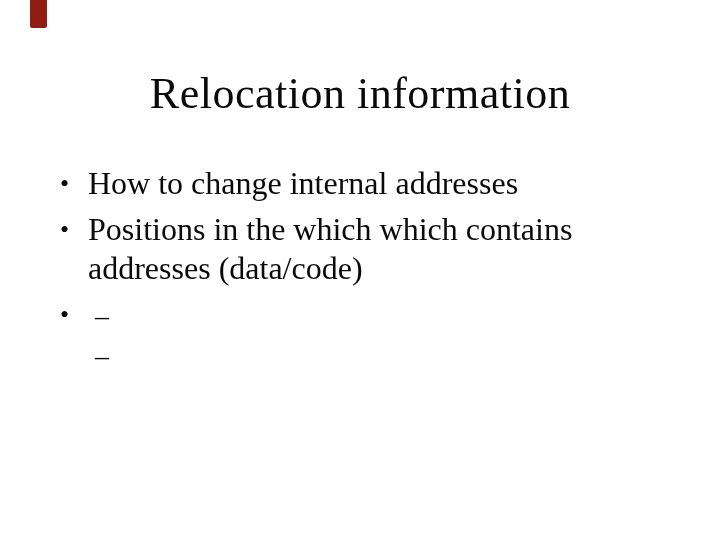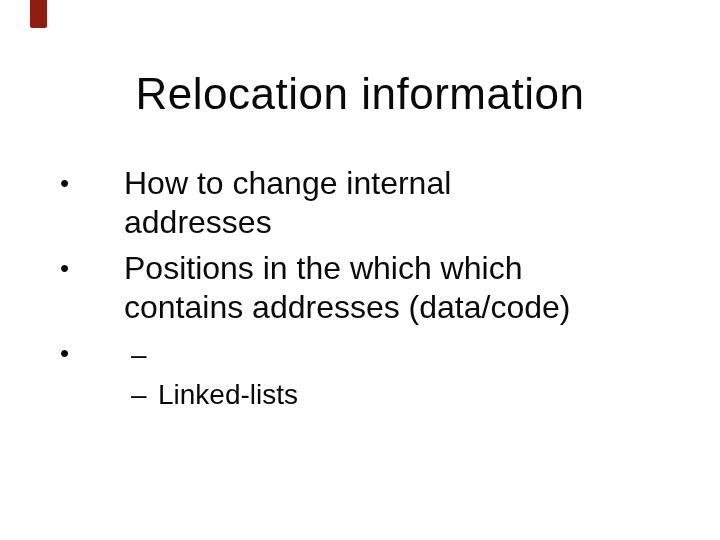--- a/index.html
+++ b/index.html
@@ -6,21 +6,21 @@
     margin: 0;
     padding: 0;
     background: #ffffff;
   }
   .slide {
     position: relative;
     width: 720px;
     height: 492px;
     background: #ffffff;
     overflow: hidden;
-    font-family: Liberation Sans, sans-serif;
+    font-family: Liberation Serif, serif;
     color: #0a0a0a;
   }
   .corner-mark {
     position: absolute;
     left: 30px;
     top: 0;
     width: 17px;
     height: 28px;
     background: #8f1d12;
     border-radius: 0 0 2px 2px;
@@ -52,21 +52,20 @@
     margin: 0 0 7px 0;
   }
   .marker {
     flex: 0 0 28px;
     width: 28px;
     font-size: 26px;
     line-height: 39px;
   }
   .text {
     width: 500px;
-    margin-left: 36px;
   }
   .sublist {
     margin-top: 1px;
     font-size: 28px;
     line-height: 40px;
   }
   .sub-li {
     display: flex;
     align-items: flex-start;
     margin: 0 0 0 7px;
@@ -106,21 +105,20 @@
 
     <div class="li">
       <span class="marker">•</span>
       <div class="text">
         <div class="sublist">
           <div class="sub-li">
             <span class="sub-marker">–</span>
           </div>
           <div class="sub-li">
             <span class="sub-marker">–</span>
-            <span>Linked-lists</span>
           </div>
         </div>
       </div>
     </div>
 
   </div>
 
   <div class="page-number">11</div>
 
 </div>

